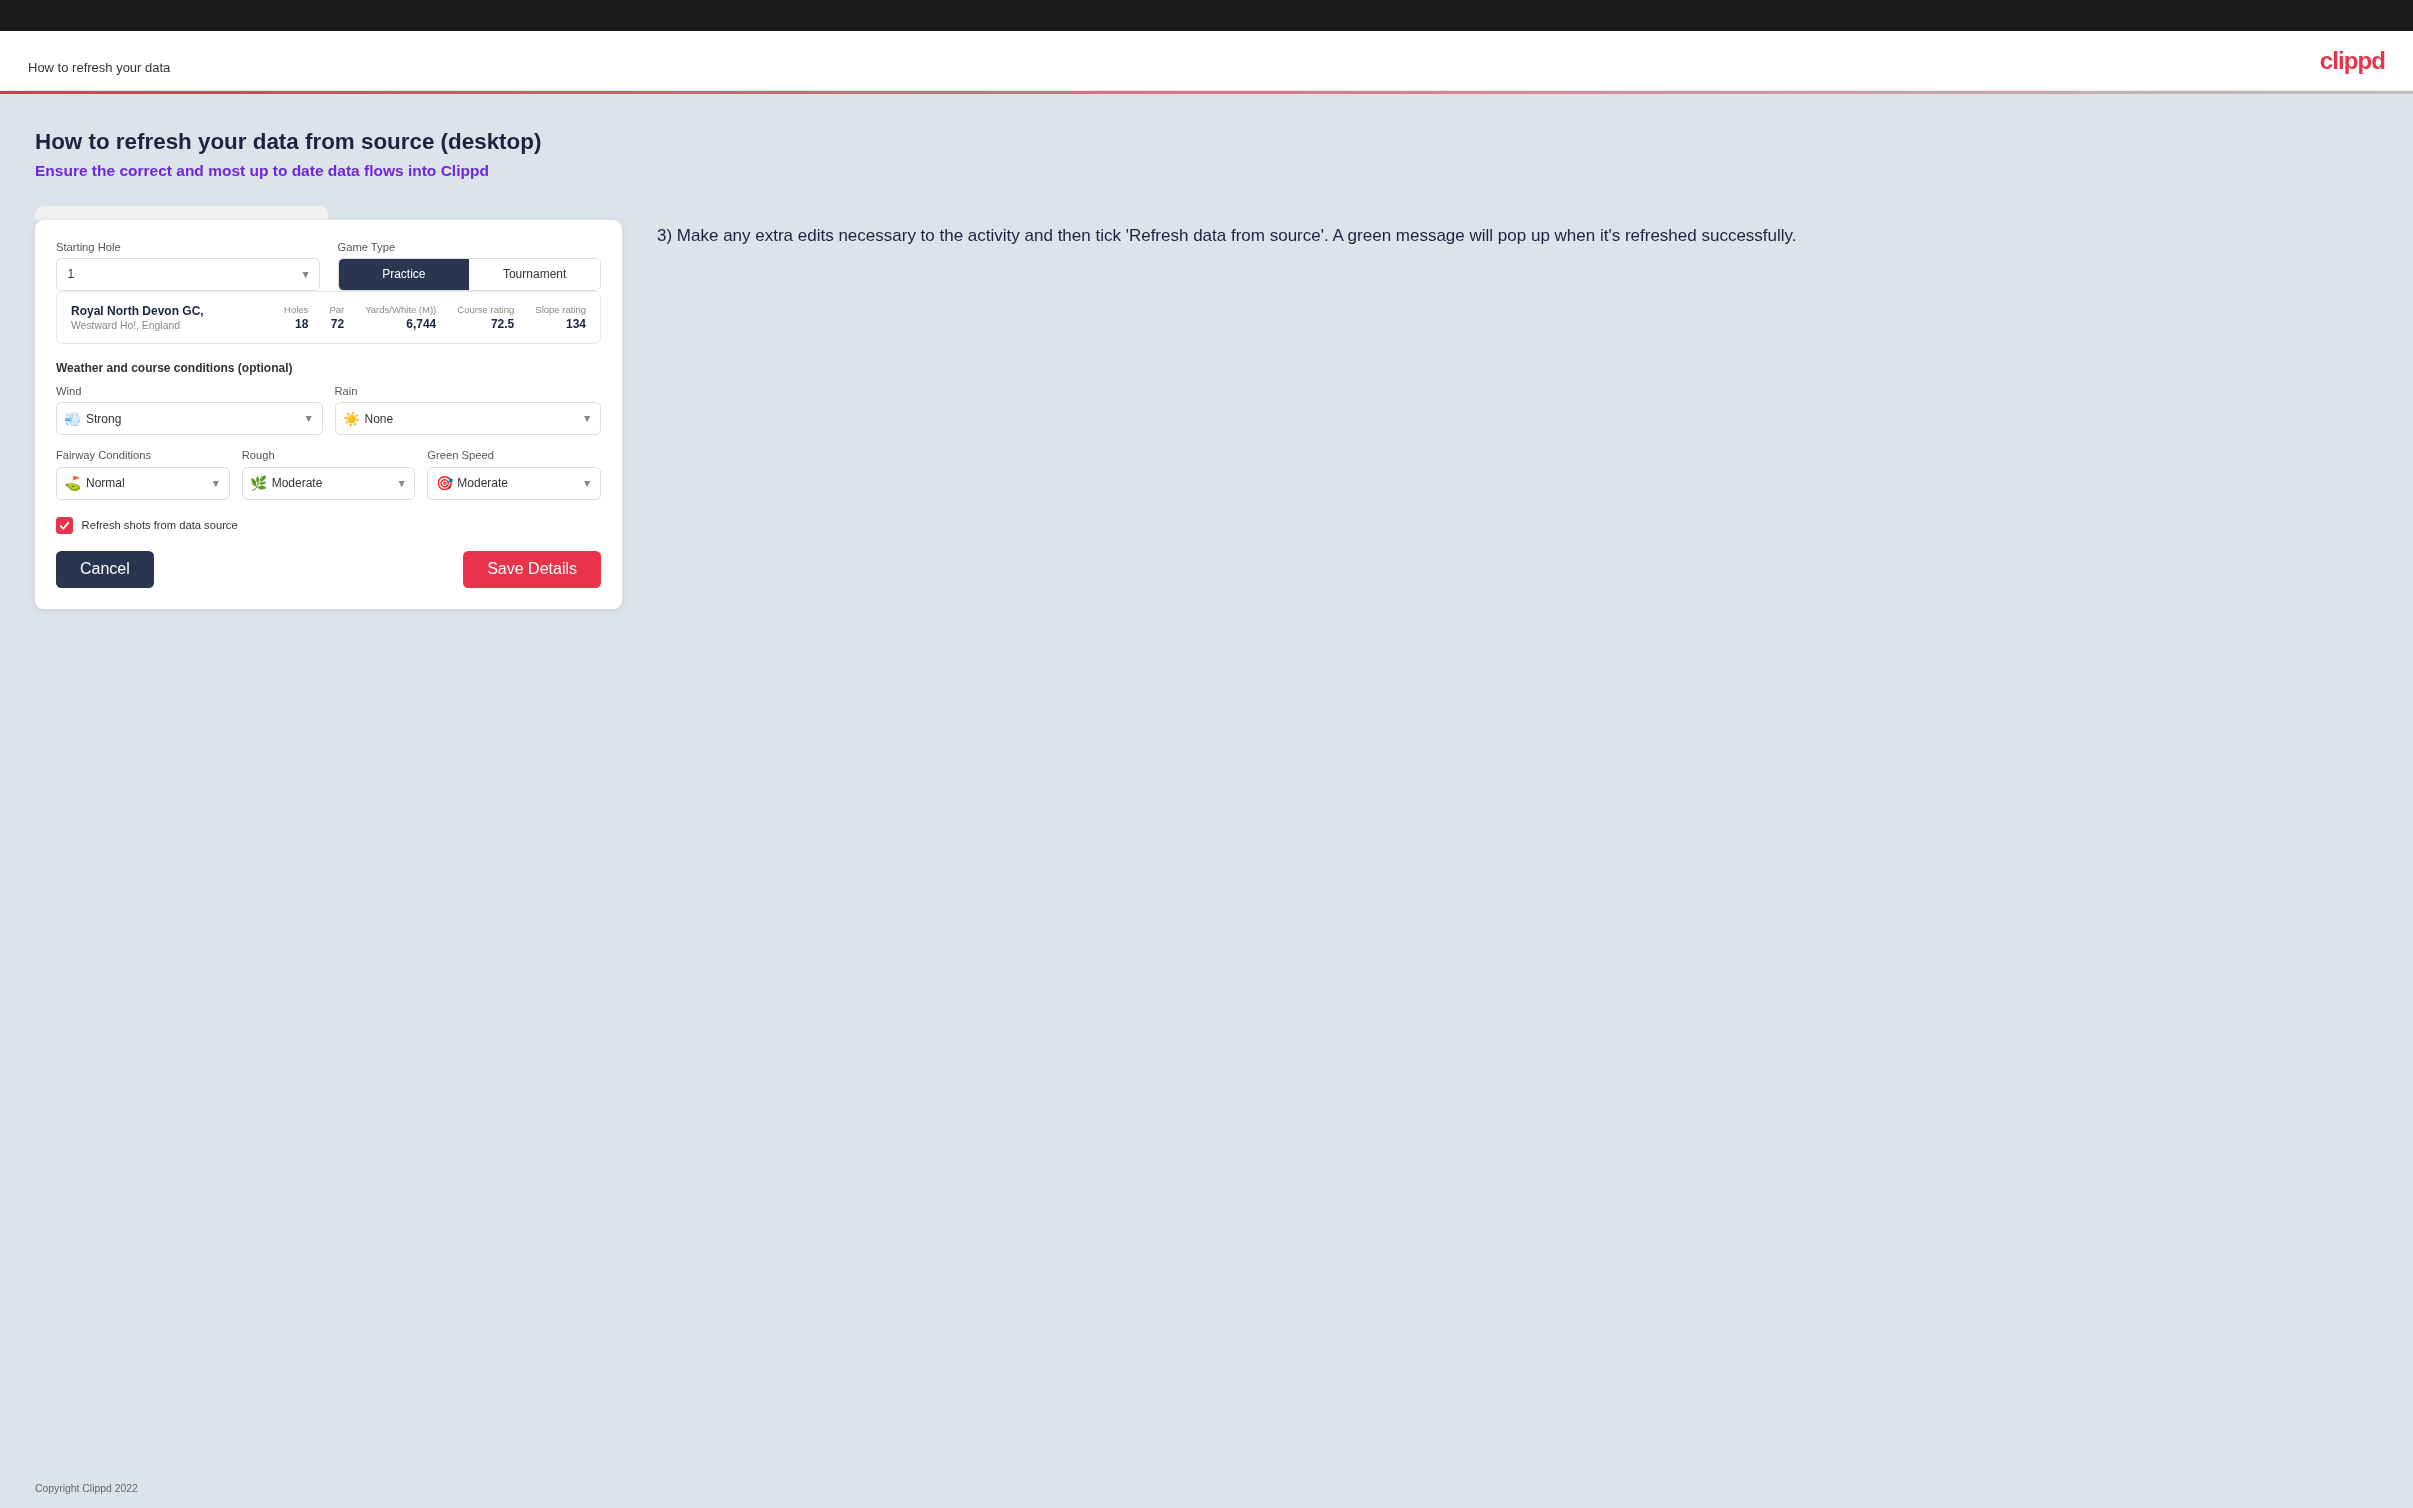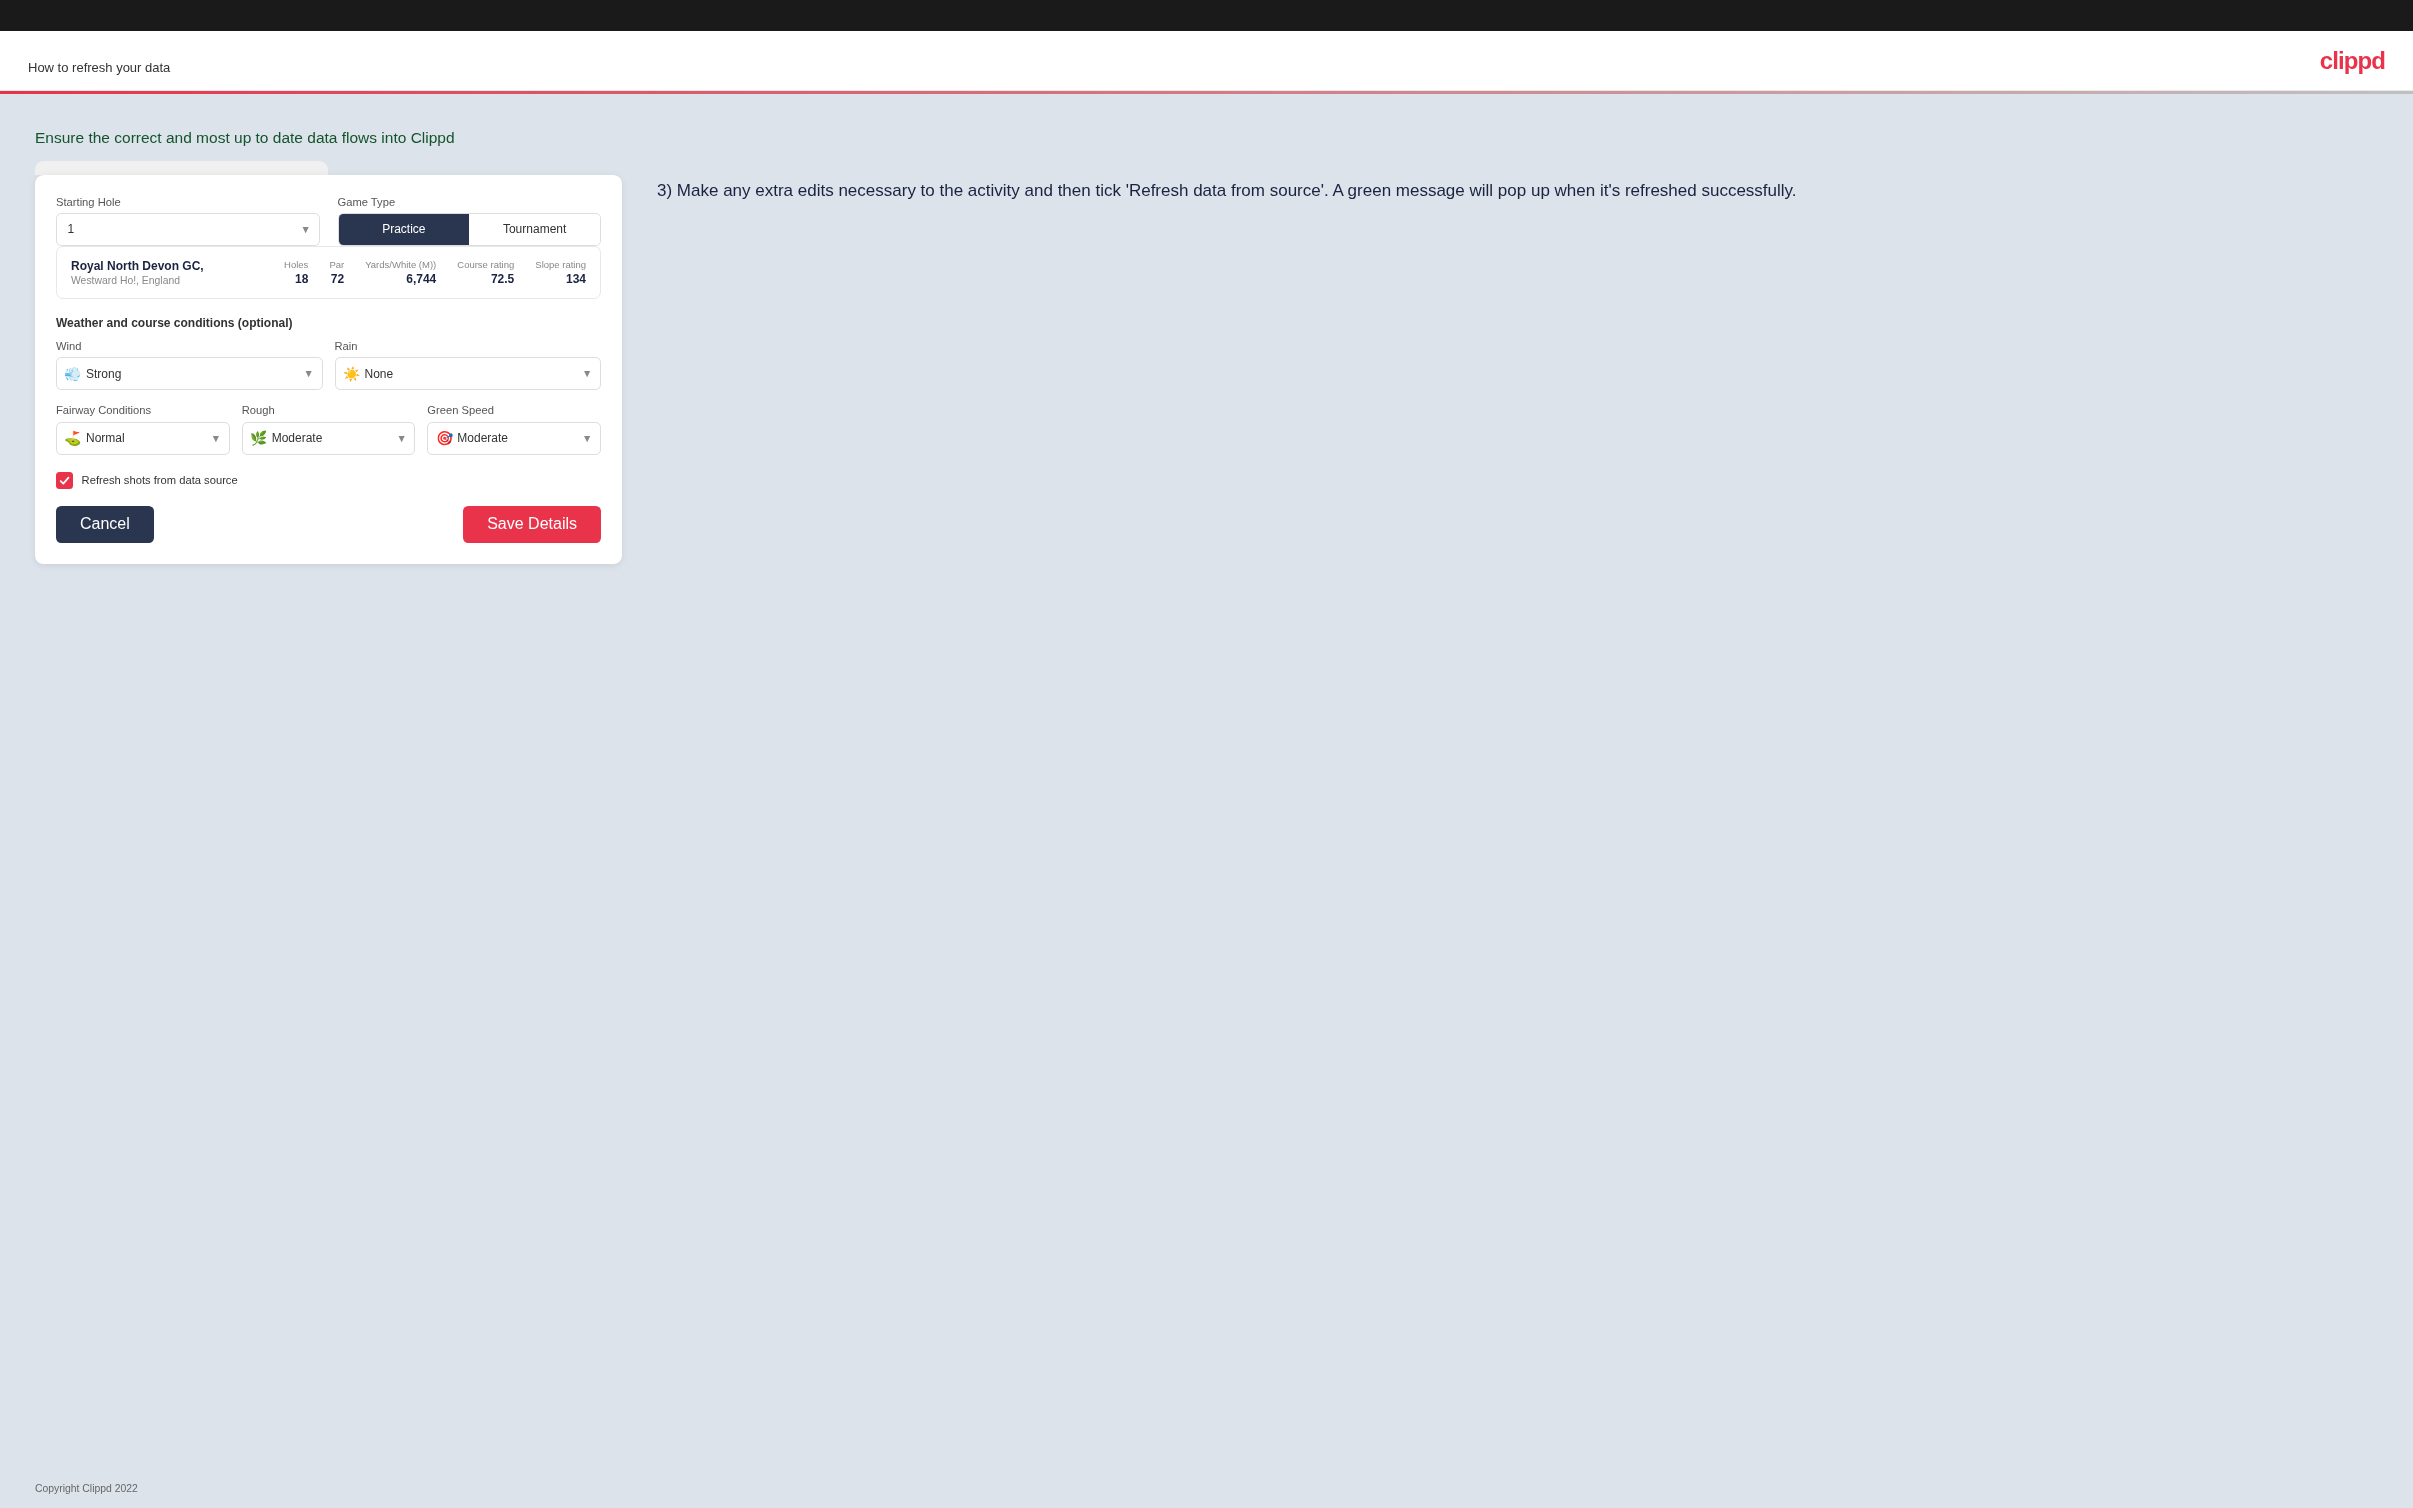--- a/index.html
+++ b/index.html
@@ -49,23 +49,23 @@
       flex-direction: column;
     }
     .page-heading {
       font-size: 22.4px;
       font-weight: 700;
       color: #1a2340;
       margin-bottom: 7px;
     }
     .page-subheading {
       font-size: 15.5px;
-      color: #14532d;
-      margin-bottom: 14px;
-      font-weight: 400;
+      color: #6d28d9;
+      margin-bottom: 26px;
+      font-weight: 700;
     }
     .content-row {
       display: flex;
       gap: 35px;
       align-items: flex-start;
     }
     .form-card {
       background: #ffffff;
       border-radius: 8.6px;
       padding: 21px;
@@ -291,20 +291,21 @@
 
 <div class="top-bar"></div>
 
 <div class="header">
   <span class="header-title">How to refresh your data</span>
   <span class="logo">clippd</span>
 </div>
 <div class="header-divider"></div>
 
 <div class="main-content">
+  <h1 class="page-heading">How to refresh your data from source (desktop)</h1>
   <p class="page-subheading">Ensure the correct and most up to date data flows into Clippd</p>
 
   <div class="content-row">
 
     <div>
       <div class="top-card-stub"></div>
       <div class="form-card">
 
         <div class="form-row">
           <div class="form-group half">

